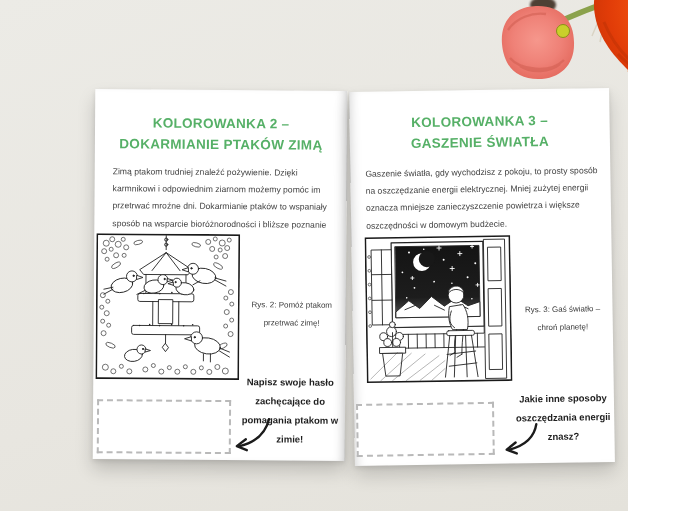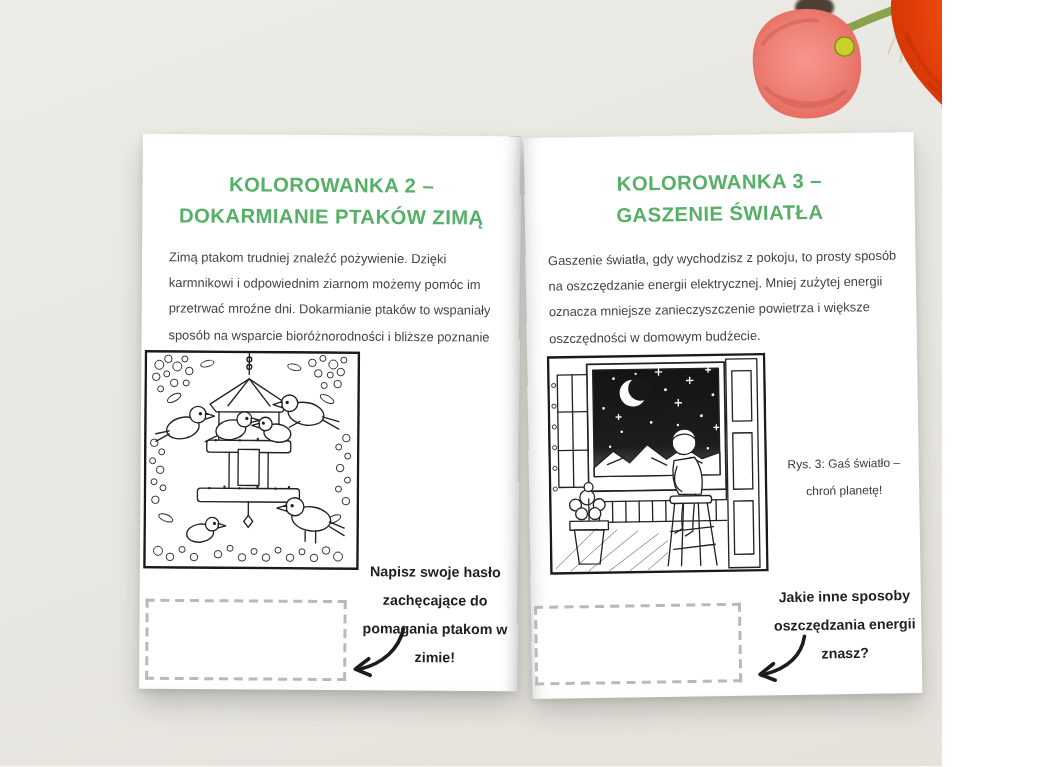--- a/index.html
+++ b/index.html
@@ -233,20 +233,24 @@
             <path d="M95.5,103 L89,105 L95.5,107 Z"></path>
             <circle cx="99.2" cy="103.4" r=".7" fill="#222"></circle>
           <path d="M124,117 L134,123 M124,114 L134,118 M108,120 L108,127 M115,120 L115,128" fill="none"></path>
           <ellipse cx="38" cy="122" rx="9" ry="6" transform="rotate(-8 38 122)"></ellipse>
           <circle cx="46" cy="116" r="4.5"></circle>
             <path d="M50,115.5 L55,117 L50,118.5 Z"></path>
             <circle cx="47.5" cy="115.5" r=".6" fill="#222"></circle>
         </g>
       </svg>
 
+      <div class="fig-caption">
+        <span>Rys. 2: Pomóż ptakom</span>
+        <span>przetrwać zimę!</span>
+      </div>
 
       <div class="prompt">Napisz swoje hasło zachęcające do pomagania ptakom w zimie!</div>
 
       <svg class="arrow" viewBox="0 0 44 36">
         <path d="M40,3 C37,16 27,26 11,30" fill="none" stroke="#1c1c1c" stroke-width="2.4" stroke-linecap="round"></path>
         <path d="M17,23 L8,30 L18,34" fill="none" stroke="#1c1c1c" stroke-width="2.4" stroke-linecap="round" stroke-linejoin="round"></path>
       </svg>
 
       <div class="answer-box"></div>
     </section>

